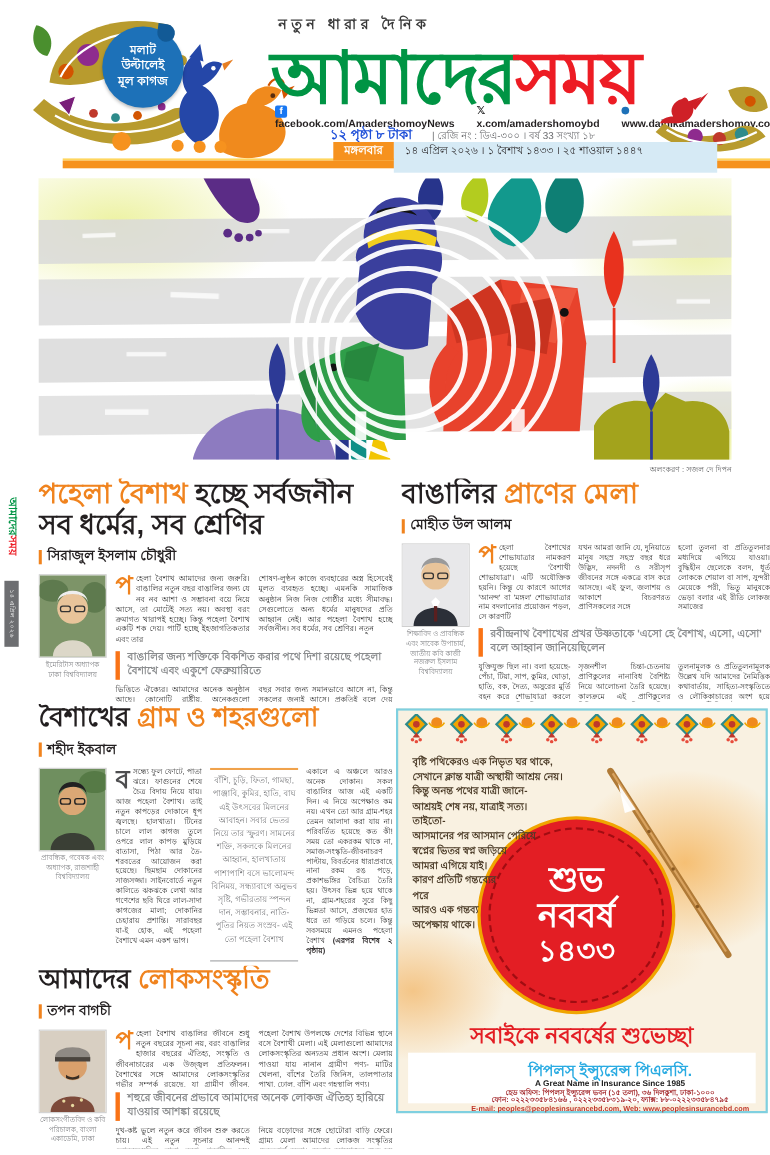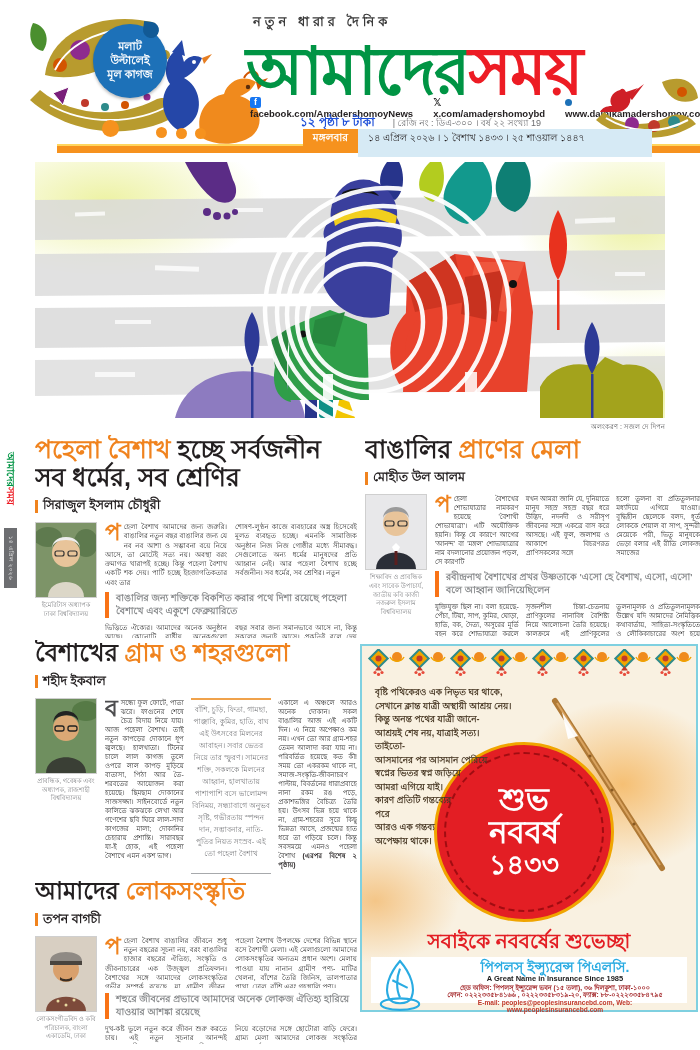--- a/index.html
+++ b/index.html
@@ -67,22 +67,22 @@
         #f9f1e1;}
   .ornrow{position:absolute;left:2px;top:3px;}
   .poem{position:absolute;left:13px;top:40px;width:158px;font-size:9px;font-weight:bold;color:#4a3a26;line-height:1.5;z-index:3;}
   .bigcircle{position:absolute;left:72px;top:96px;width:174px;height:174px;border-radius:50%;background:#e31e24;
              border:3px solid #f0a500;display:flex;flex-direction:column;align-items:center;justify-content:center;z-index:2;}
   .bigcircle:before{content:"";position:absolute;inset:7px;border:2px dashed rgba(150,10,15,.85);border-radius:50%;}
   .bc1,.bc2{font-size:31px;font-weight:800;color:#fff;line-height:1.08;}
   .bc3{font-size:27px;font-weight:800;color:#fff;line-height:1.15;}
   .flutesvg{position:absolute;inset:0;z-index:4;pointer-events:none;}
   .greeting{position:absolute;left:0;top:280px;width:100%;text-align:center;font-size:20px;font-weight:800;color:#e31e24;z-index:5;}
-  .adinfo{position:absolute;left:9px;right:9px;top:311px;bottom:7px;background:#fff;display:flex;align-items:flex-start;
-          gap:6px;padding:2px 6px;z-index:5;}
+  .adinfo{position:absolute;left:9px;right:9px;top:311px;bottom:7px;background:#fff;display:flex;align-items:flex-end;
+          gap:6px;padding:2px 6px;z-index:5;flex-direction:column;}
   .adinfo-text{flex:1;text-align:center;line-height:1.15;}
   .cbn{font-size:14px;font-weight:800;color:#29abe2;}
   .cen{font-size:18px;font-weight:800;color:#111;font-family:"Liberation Serif","DejaVu Serif",serif;letter-spacing:.5px;}
   .slog{font-size:7.5px;font-weight:bold;color:#1a1a1a;}
   .addr,.phone{font-size:6.6px;color:#9e1b1e;font-weight:bold;}
   .email{font-size:6.6px;color:#c0392b;font-weight:bold;}
 </style>
 </head>
 <body>
 
@@ -133,21 +133,21 @@
   </div>
 
   <div class="abs social">
     <span><span class="fbic">f</span><span>facebook.com/AmadershomoyNews</span></span>
     <span><span class="xic">𝕏</span><span>x.com/amadershomoybd</span></span>
     <span><span class="dotic"></span><span>www.dainikamadershomoy.com</span></span>
   </div>
 
   <div class="abs infoline">
     <span class="price">১২ পৃষ্ঠা ৮ টাকা</span>|
-    <span>রেজি নং : ডিএ-৩০০ । বর্ষ ২২ সংখ্যা 19</span>
+    <span>রেজি নং : ডিএ-৩০০ । বর্ষ 33 সংখ্যা ১৮</span>
   </div>
 
   <div class="abs daybox">মঙ্গলবার</div>
   <div class="abs datestrip">১৪ এপ্রিল ২০২৬ । ১ বৈশাখ ১৪৩৩ । ২৫ শাওয়াল ১৪৪৭</div>
   <div class="abs yellowline"></div>
   <div class="abs orangebar"></div>
   <div class="abs wheel" style="left:102px;top:120px;width:17px;height:17px;"></div>
   <div class="abs wheel" style="left:156px;top:127px;width:11px;height:11px;"></div>
   <div class="abs wheel" style="left:176px;top:128px;width:11px;height:11px;"></div>
   <div class="abs wheel" style="left:195px;top:128px;width:11px;height:11px;"></div>

